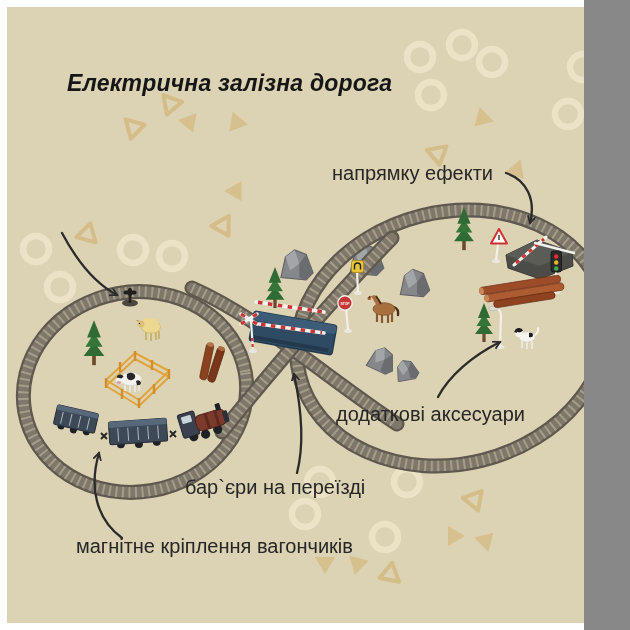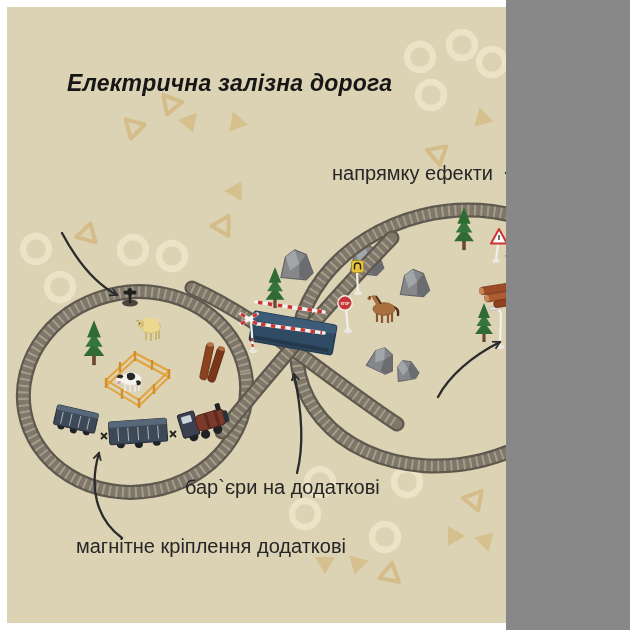--- a/index.html
+++ b/index.html
@@ -1,17 +1,17 @@
 <!DOCTYPE html>
 <html style="--bg: #dcd2b4; --frame: #ffffff; --title: #161616; --text: #262626; --arrow: #2b2b2b; --ring: #ece2c6; --tri: #d3b87e; --track-dark: #5e584e; --track-mid: #7e776a; --track-tie: #a59d89; --bridge: #2f4b63; --fence: #e2a43c; --loco-cab: #3b4150; --loco-boiler: #7b3a2c; --wagon: #3e4958; --rock: #85878a; --tree: #2f6b33; --log: #a3522a; --sign-red: #c73535; --sign-yellow: #e8c43a;"><head>
 <meta charset="utf-8">
 <style>
   html,body{margin:0;padding:0;background:#888;}
   .stage{
-    position:relative;width:506px;height:630px;overflow:hidden;
+    position:relative;width:584px;height:630px;overflow:hidden;
     background:var(--bg);font-family:"Liberation Sans",sans-serif;
   }
   .scene{position:absolute;left:0;top:0;width:630px;height:630px;display:block;}
   .page-title{
     position:absolute;left:67px;top:70px;font-size:23px;font-weight:bold;font-style:italic;
     color:var(--title);white-space:nowrap;letter-spacing:.2px;
   }
   .ann{
     position:absolute;font-size:20px;color:var(--text);white-space:nowrap;
   }
@@ -351,15 +351,16 @@
     <path class="arrow" marker-end="url(#ah)" d="M438 397 C 449 376, 472 356, 500 342"></path>
     <path class="arrow" marker-end="url(#ah)" d="M297 473 C 305 442, 300 402, 294 374"></path>
     <path class="arrow" marker-end="url(#ah)" d="M122 538 C 96 519, 89 487, 99 453"></path>
   </g>
 
   <rect x="3.5" y="3.5" width="623" height="623" fill="none" stroke="#ffffff" stroke-width="7"></rect>
 </svg>
 
 <div class="page-title">Електрична залізна дорога</div>
 <div class="ann sound">напрямку ефекти</div>
-<div class="ann barriers">бар`єри на додаткові</div>
-<div class="ann magnetic">магнітне кріплення додаткові</div>
+<div class="ann accessories">додаткові аксесуари</div>
+<div class="ann barriers">бар`єри на переїзді</div>
+<div class="ann magnetic">магнітне кріплення вагончиків</div>
 </div>
 
 </body></html>

